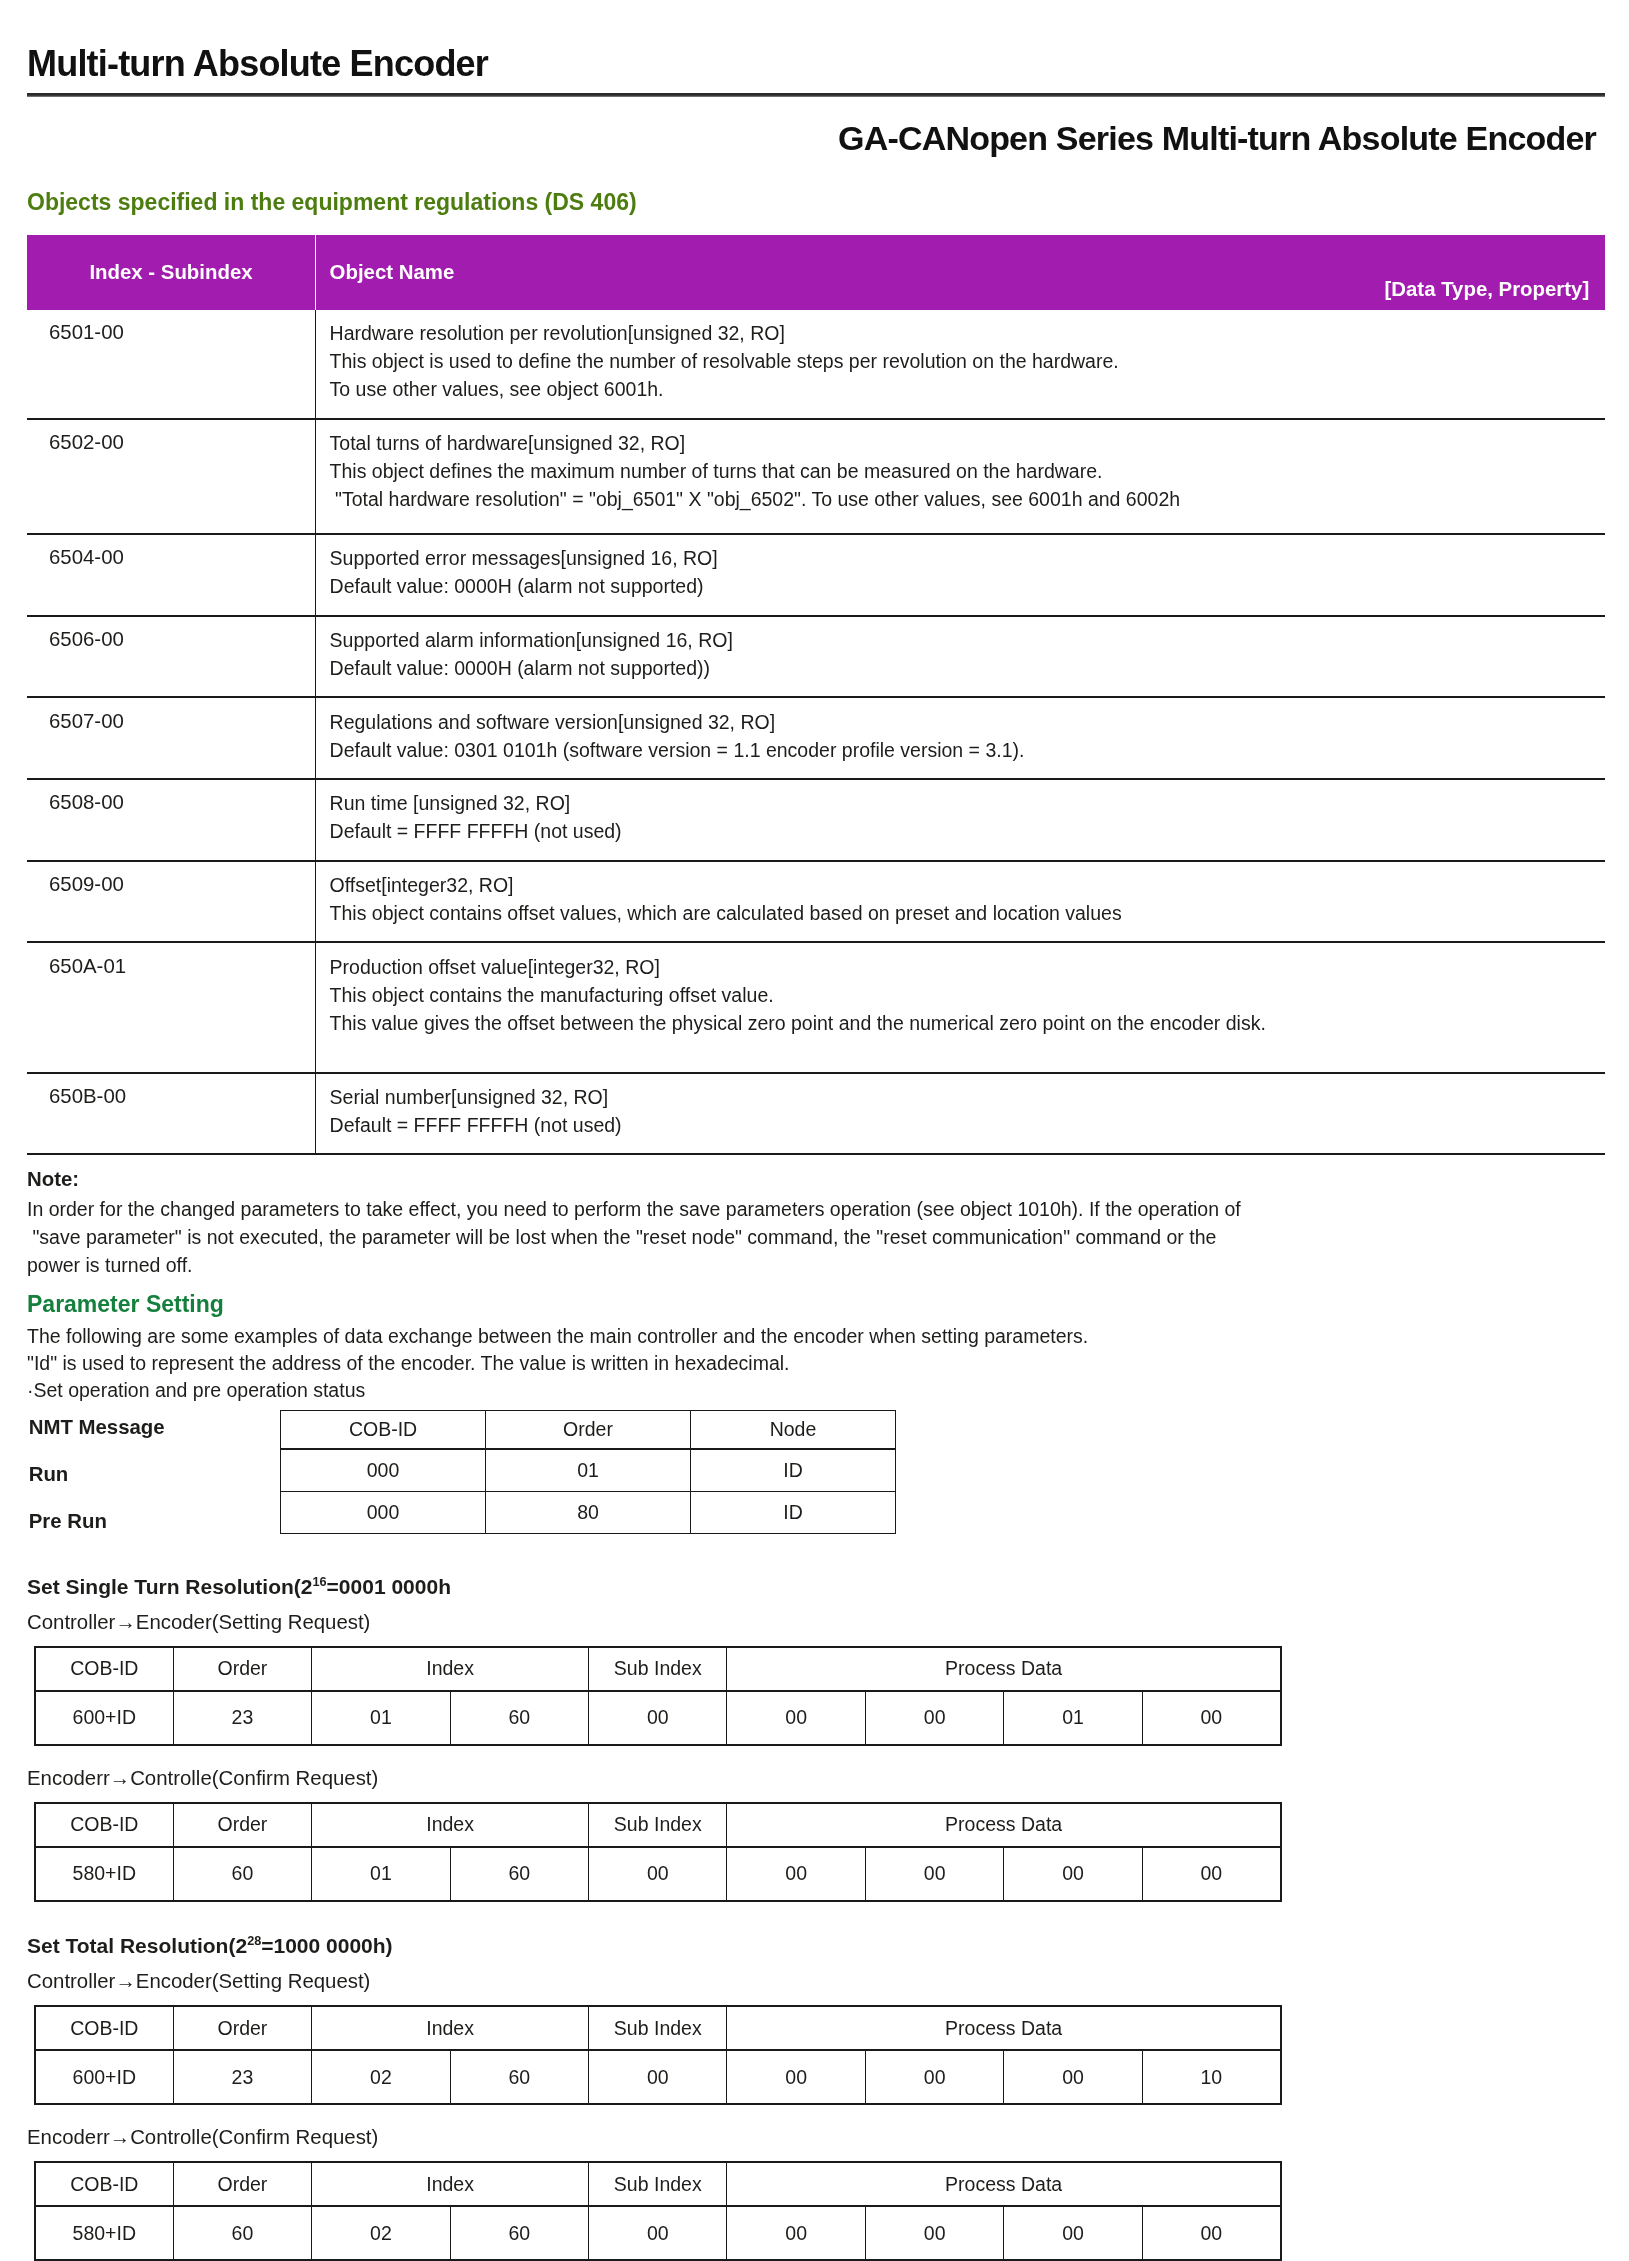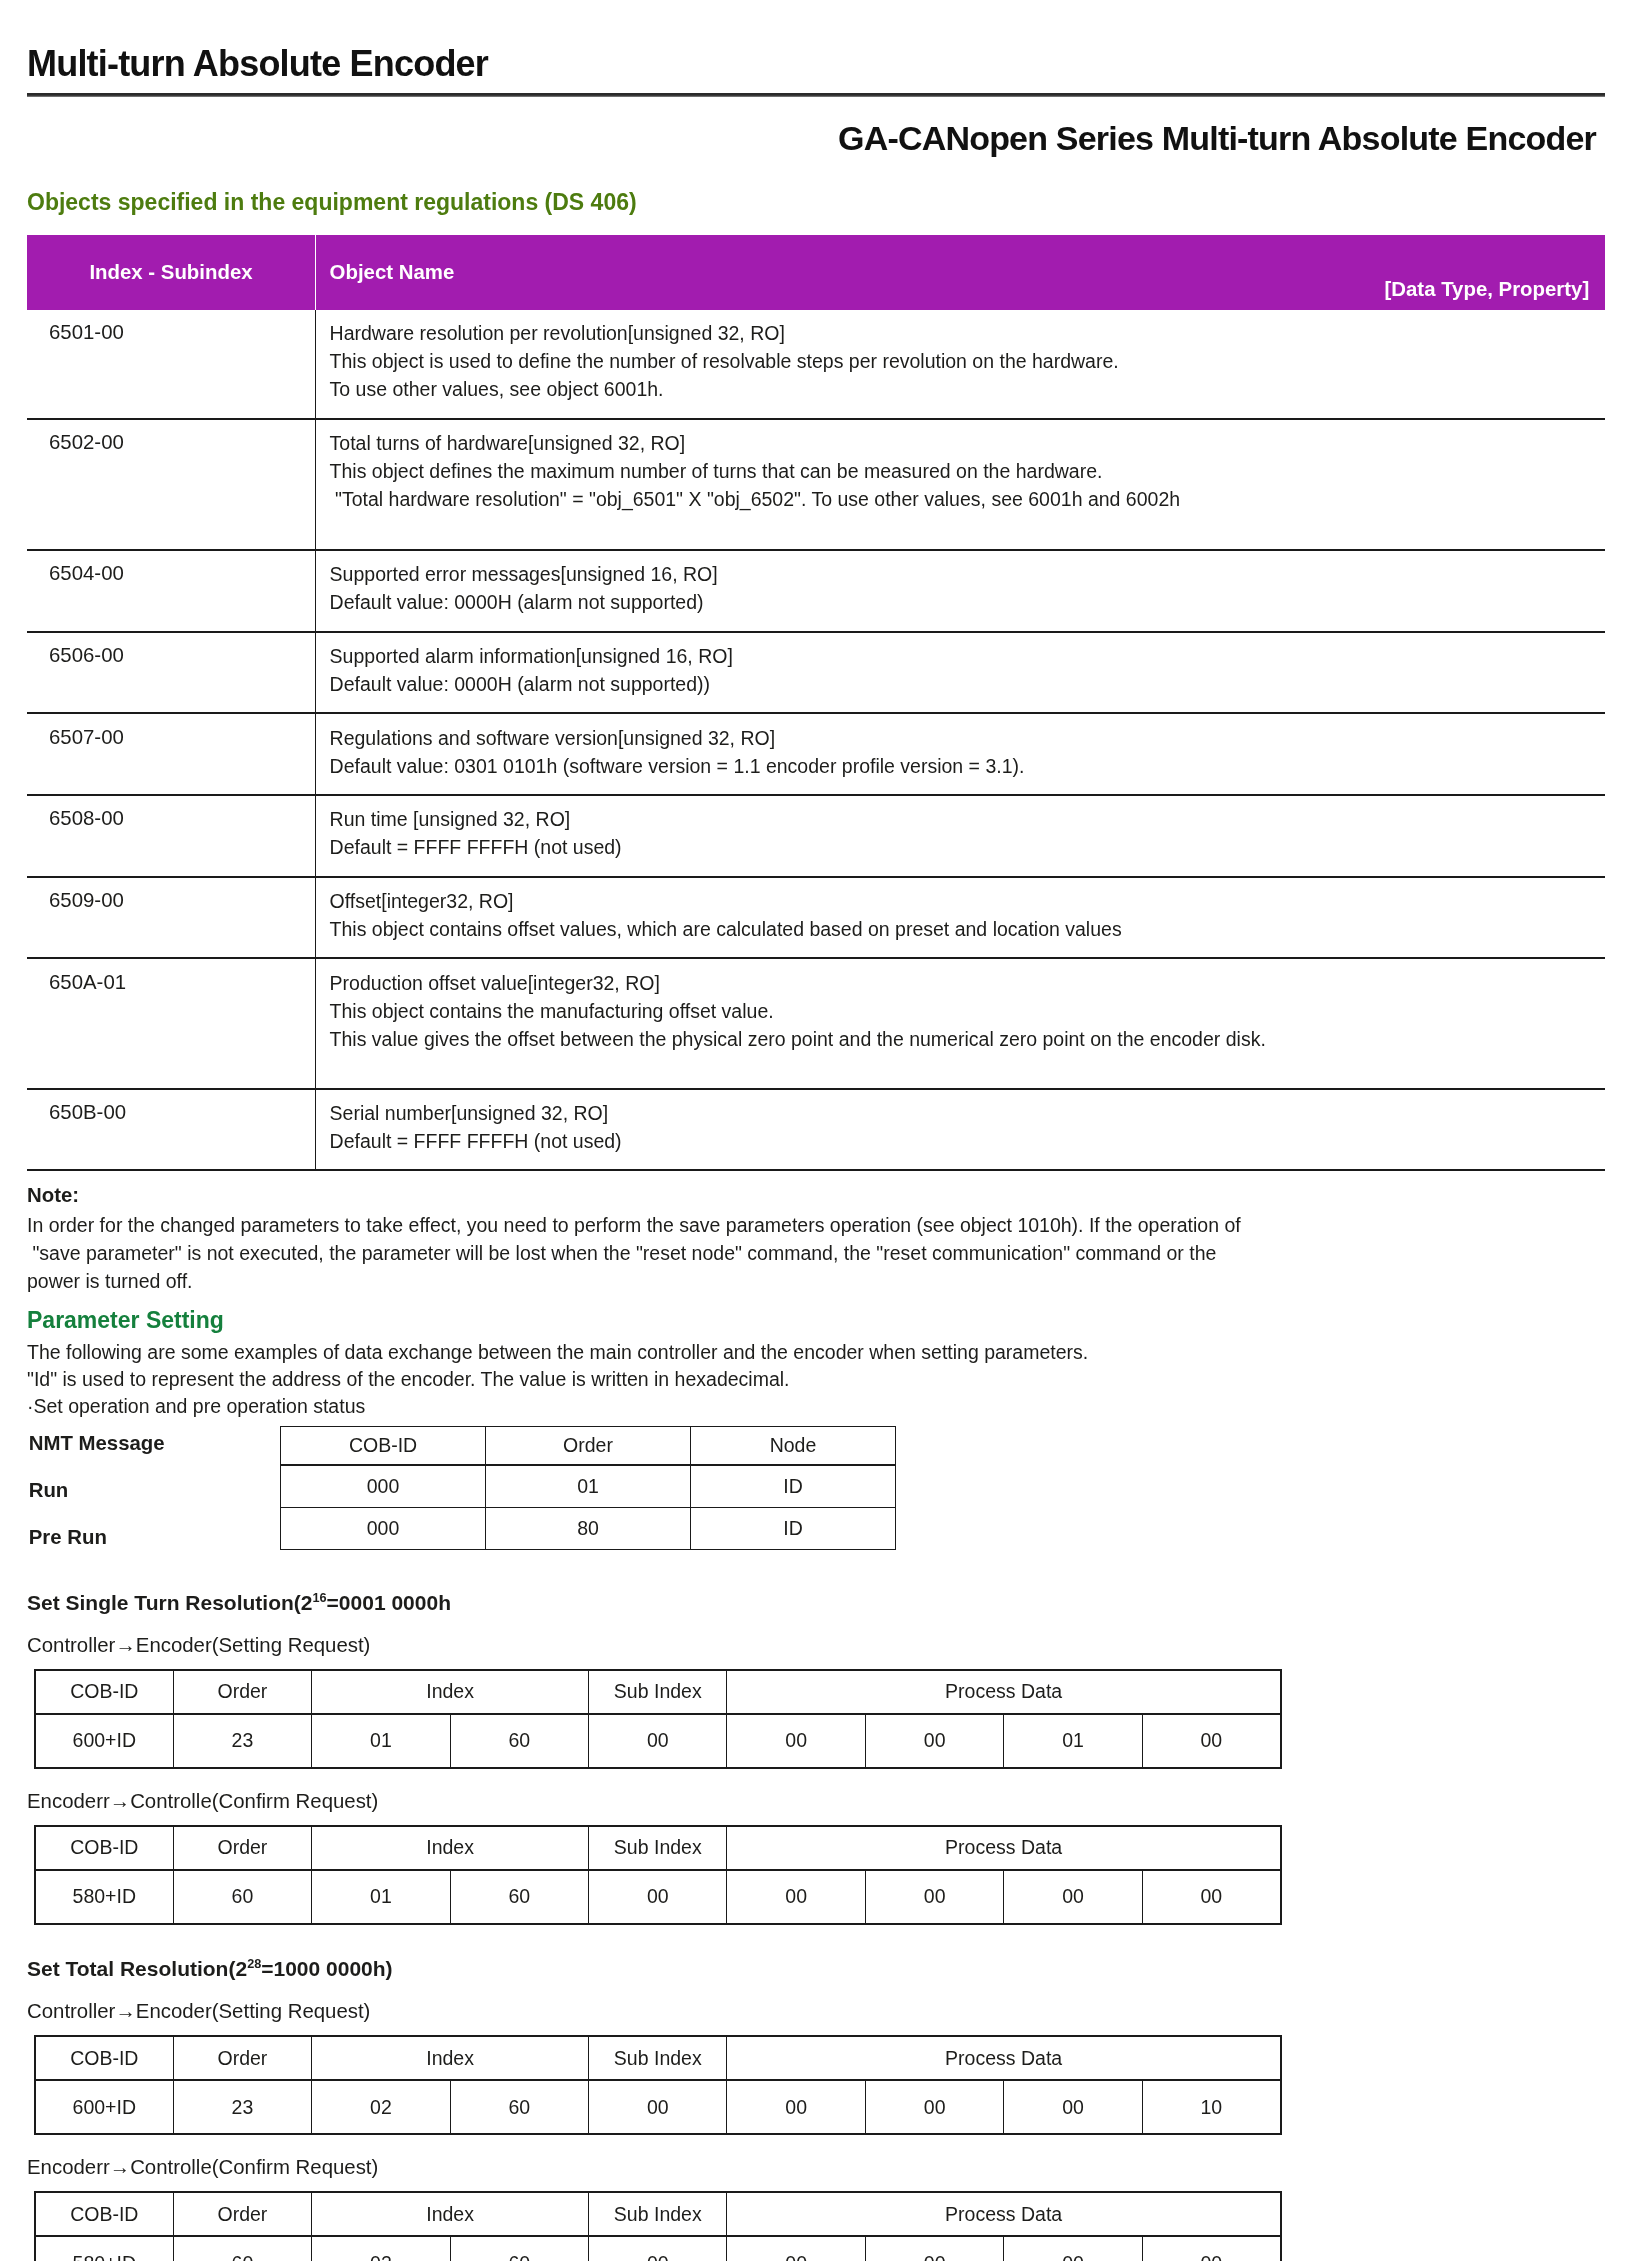--- a/index.html
+++ b/index.html
@@ -46,21 +46,21 @@
   .obj-header .hc2 .name-label { align-self:center; }
   .obj-header .hc2 .type-label { align-self:flex-end; padding-bottom:8.5px; }
 
   .obj-row { display:flex; font-size:19.5px; line-height:28px; }
   .obj-row + .obj-row { border-top:2.5px solid #1a1a1a; }
   .obj-row .rc1 {
     width:289px; border-right:1.7px solid #1a1a1a;
     padding:8.5px 0 0 22px; font-size:20.4px;
   }
   .obj-row .rbody { flex:1; padding:9.3px 17px 14.4px 13.6px; }
-  .obj-row.xp16 .rbody { padding-bottom:36px; }
+  .obj-row.xp16 .rbody { padding-bottom:20px; }
   .obj-row.xp24 .rbody { padding-bottom:35px; }
   .row-head { display:flex; justify-content:flex-start; }
   .dl { white-space:pre-wrap; }
 
   
   .note-title { margin-top:12px; font-size:20.4px; font-weight:bold; line-height:24px; }
   .note-body  { margin-top:3.4px; font-size:19.5px; line-height:28px; white-space:pre-wrap; }
 
   
   .param-heading { margin-top:12px; font-size:23px; font-weight:bold; color:#15803d; line-height:26px; }
@@ -74,21 +74,21 @@
   .nmt-label.l2 { top:100px; }
   table { border-collapse:collapse; table-layout:fixed;padding-left:7px; }
   .nmt-table { position:absolute; left:253px; top:0; width:616px; font-size:19.5px; }
   .nmt-table td {
     border:1.7px solid #1a1a1a; text-align:center; height:42px;
   }
   .nmt-table tr.h td { height:39px; border-bottom:2.5px solid #1a1a1a; }
 
   .msg-title { margin-top:24px; font-size:21px; font-weight:bold; line-height:25.5px; }
   .msg-title sup { font-size:12.7px; }
-  .exchange-label { margin-top:18px; font-size:20.4px; line-height:25.5px; }
+  .exchange-label { margin-top:11px; font-size:20.4px; line-height:25.5px; }
   .msg-table { width:1248px; margin-top:10.2px; margin-left:6.8px; font-size:19.5px; border:2.5px solid #1a1a1a; }
   .msg-table th, .msg-table td { border:1.7px solid #1a1a1a; text-align:center; font-weight:normal; }
   .msg-table tr.h th { height:44px; border-bottom:2.5px solid #1a1a1a; }
   .msg-table td { height:54px; }
   .lbl-after { margin-top:20.4px; }
 </style>
 </head>
 <body>
 
 <div class="content">

